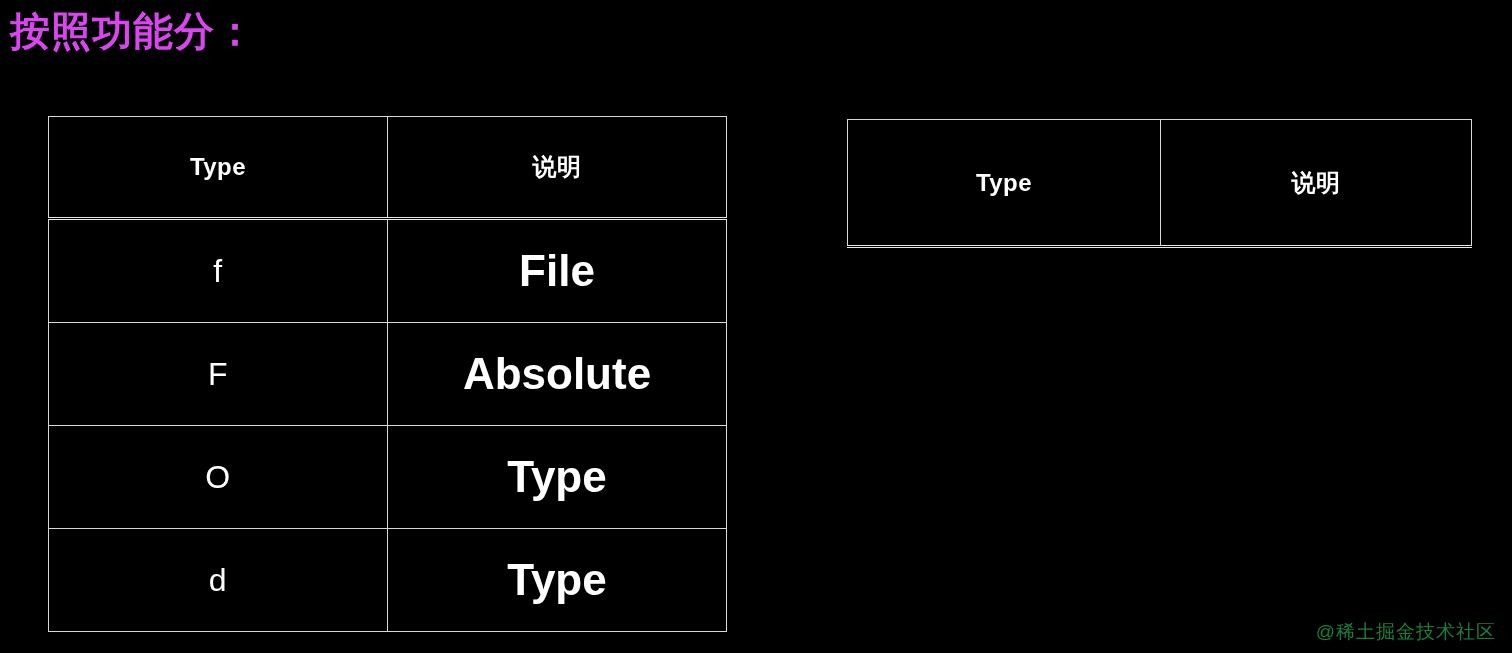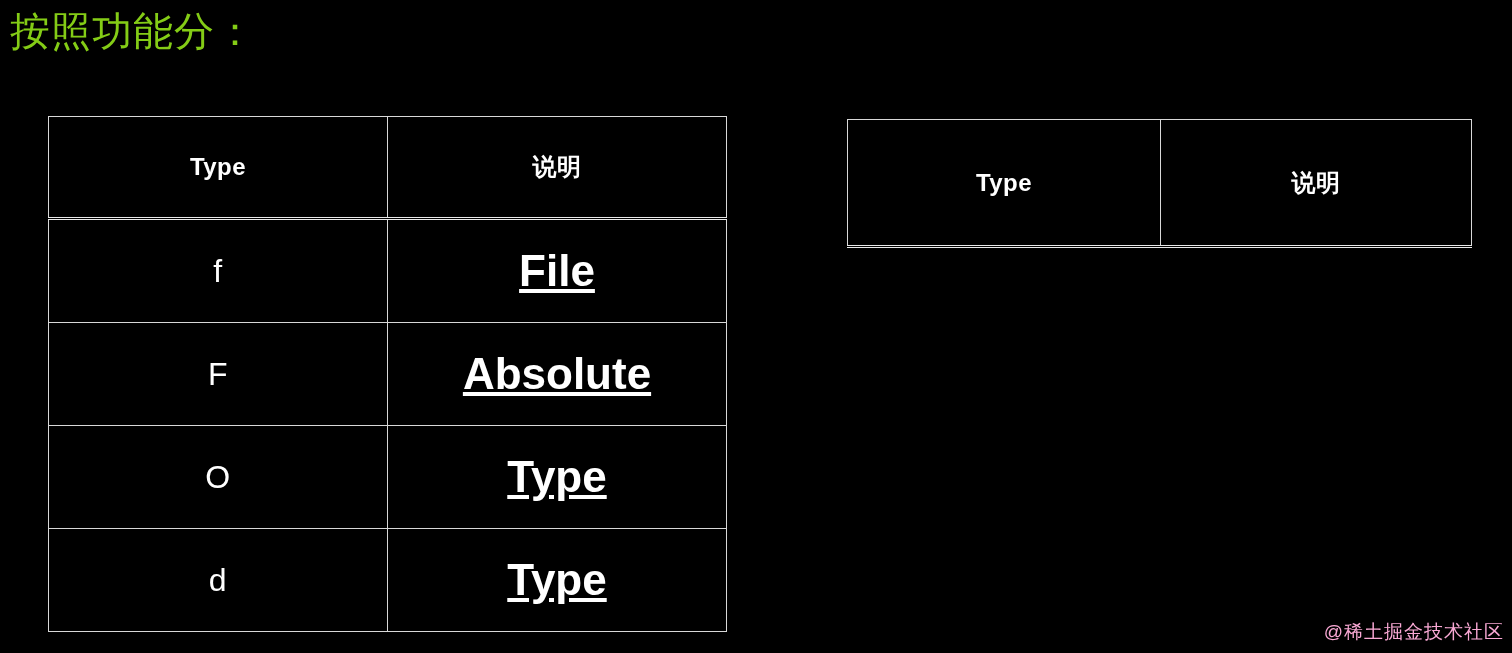--- a/index.html
+++ b/index.html
@@ -16,24 +16,24 @@
     color: #ffffff;
     -webkit-font-smoothing: antialiased;
   }
 
   
   .page-title {
     position: absolute;
     left: 10px;
     top: 8px;
     font-size: 40px;
-    font-weight: normal;
+    font-weight: bold;
     letter-spacing: 1px;
     line-height: 1.15;
-    color: #84cc16;
+    color: #d946ef;
     white-space: nowrap;
   }
 
   
   .sym-table {
     position: absolute;
     border-collapse: collapse;
     table-layout: fixed;
     border: 1px solid #d8d8d8;
   }
@@ -64,42 +64,42 @@
   #table-left {
     left: 48px;
     top: 116px;
     width: 678px;
   }
   #table-left col.c-type { width: 339px; }
   #table-left col.c-desc { width: 339px; }
   #table-left thead td { height: 100px; }
   #table-left tbody td { height: 102px; }
   #table-left .type-cell { font-size: 32px; }
-  #table-left .desc-cell { font-size: 44px; text-decoration: underline; }
+  #table-left .desc-cell { font-size: 44px; }
 
   
   #table-right {
     left: 847px;
     top: 119px;
     width: 624px;
   }
   #table-right col.c-type { width: 313px; }
   #table-right col.c-desc { width: 311px; }
   #table-right thead td { height: 125px; }
   #table-right tbody td { height: 126px; }
   #table-right .type-cell { font-size: 34px; }
   #table-right .desc-cell { font-size: 44px; }
 
   
   .watermark {
     position: absolute;
-    right: 8px;
+    right: 16px;
     bottom: 8px;
     font-size: 19px;
-    color: #f9a8d4;
+    color: #15803d;
     letter-spacing: 1px;
     white-space: nowrap;
     pointer-events: none;
   }
 </style>
 </head>
 <body>
 
 <div class="page-title">按照功能分：</div>
 

